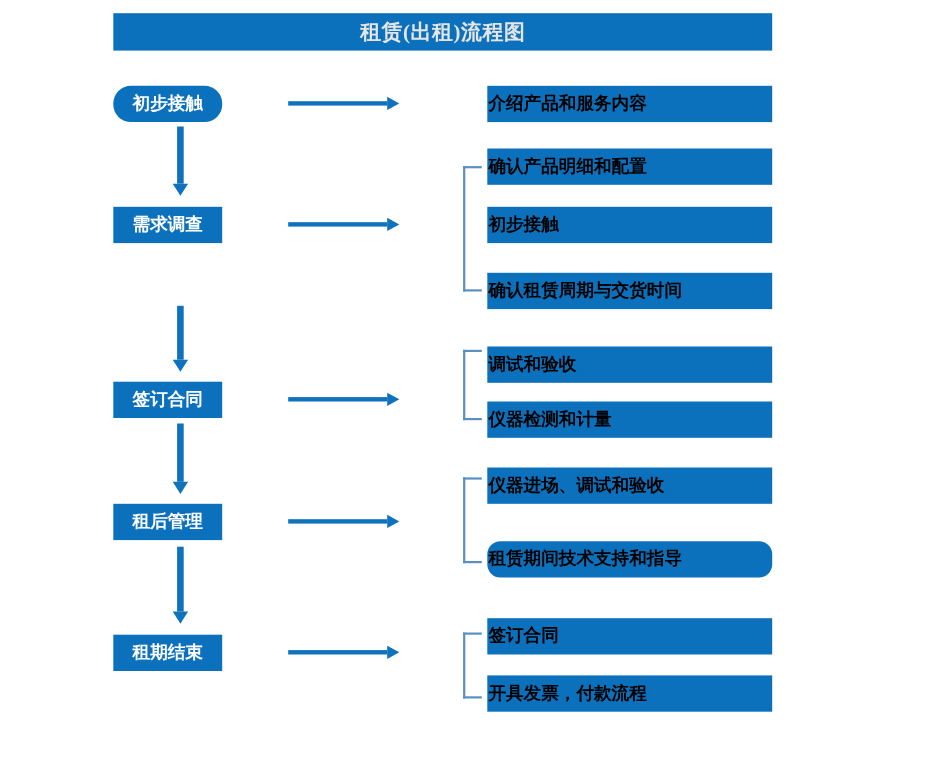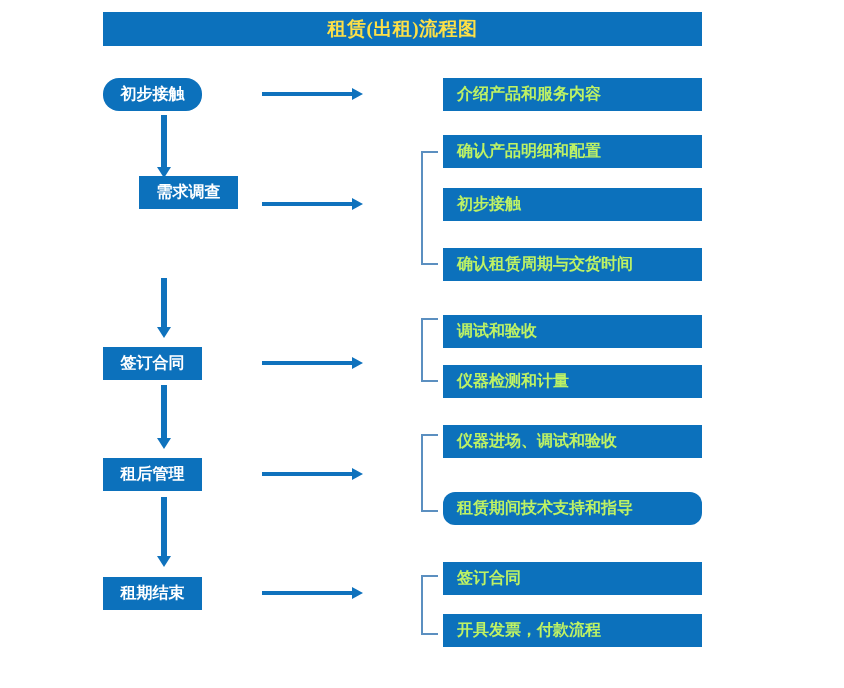--- a/index.html
+++ b/index.html
@@ -20,21 +20,21 @@
   }
 
   
   .title-bar {
     position: absolute;
     left: 103px;
     top: 12px;
     width: 599px;
     height: 34px;
     background: #0c71bc;
-    color: #fde047;
+    color: #e5e5e5;
     display: flex;
     align-items: center;
     justify-content: center;
     font-size: 19px;
     font-weight: bold;
     letter-spacing: 0.5px;
     white-space: nowrap;
   }
 
   
@@ -53,26 +53,26 @@
     white-space: nowrap;
   }
 
   
   .detail-box {
     position: absolute;
     left: 443px;
     width: 259px;
     height: 33px;
     background: #0c71bc;
-    color: #bef264;
+    color: #000000;
     display: flex;
     align-items: center;
     font-size: 16px;
     font-weight: bold;
-    padding-left: 14px;
+    padding-left: 1px;
     box-sizing: border-box;
     white-space: nowrap;
     text-align: center;
   }
 
   
   .h-arrow {
     position: absolute;
     height: 12px;
   }
@@ -126,21 +126,21 @@
   }
 </style>
 </head>
 <body>
 
 <div id="chart-root">
 
   <div class="title-bar">租赁(出租)流程图</div>
 
   <div class="stage-box" style="top:78px;border-radius:16px;">初步接触</div>
-  <div class="stage-box" style="top:176px;margin-left:36px;">需求调查</div>
+  <div class="stage-box" style="top:188px;">需求调查</div>
   <div class="stage-box" style="top:347px;">签订合同</div>
   <div class="stage-box" style="top:458px;">租后管理</div>
   <div class="stage-box" style="top:577px;">租期结束</div>
 
   <div class="v-arrow" style="left:157px; top:115px; height:63px;">
     <span class="shaft" style="height:52px;"></span>
     <span class="head" style="top:52px;"></span>
   </div>
   <div class="v-arrow" style="left:157px; top:278px; height:60px;">
     <span class="shaft" style="height:49px;"></span>

